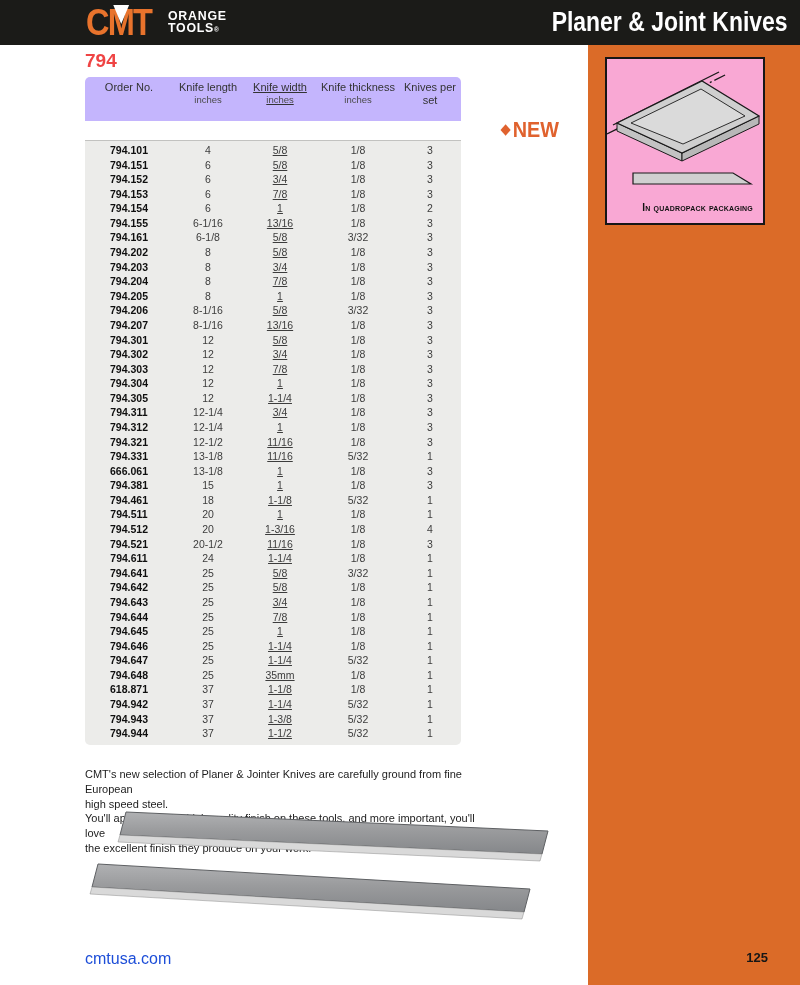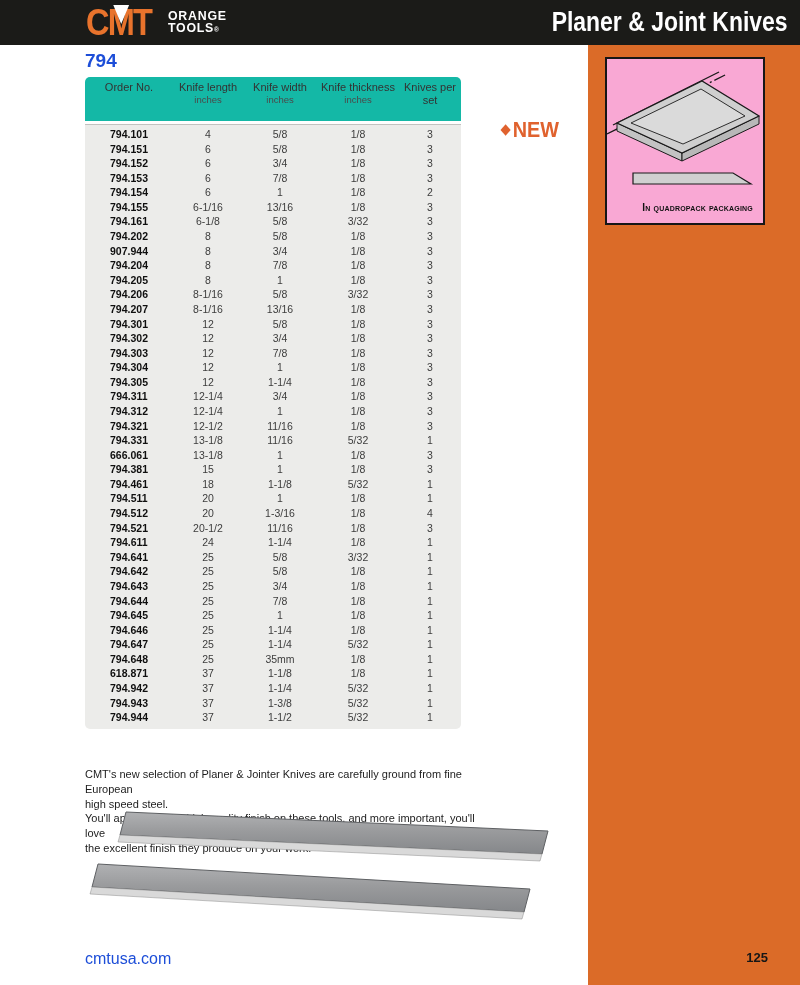--- a/index.html
+++ b/index.html
@@ -26,38 +26,38 @@
   .sidebar { position:absolute; left:588px; top:45px; width:212px; height:940px; background:#db6b28; }
   .info-box { position:absolute; left:17px; top:12px; width:160px; height:168px; background:#f9a8d4;
               border:2px solid #161616; }
   .info-box svg { display:block; margin:2px auto 0 auto; }
   .pack-caption { position:absolute; left:0; right:6px; bottom:10px; text-align:right;
                   font-variant:small-caps; font-weight:bold; font-size:10px; letter-spacing:.2px;
                   color:#111111; padding-right:4px; }
   .page-num { position:absolute; right:32px; bottom:20px; font-weight:bold; font-size:13px; color:#161616; }
 
   
-  .series { position:absolute; left:85px; top:50px; font-weight:bold; font-size:19px; color:#1d4ed8; }
+  .series { position:absolute; left:85px; top:50px; font-weight:bold; font-size:19px; color:#ef4444; }
   .new-label { position:absolute; left:502px; top:117px; color:#e0622e; font-weight:bold; font-size:22px;
                transform:scaleX(.9); transform-origin:left center; white-space:nowrap; }
   .new-label .bullet { display:inline-block; width:8px; height:8px; background:#e0622e;
                        transform:rotate(45deg); margin-right:4px; margin-bottom:3px; }
 
   
   .ptable { position:absolute; left:85px; top:77px; width:376px; }
-  .thead { background:#14b8a6; border-radius:5px 5px 0 0; display:flex; padding:4px 0 3px 0;
+  .thead { background:#c4b5fd; border-radius:5px 5px 0 0; display:flex; padding:4px 0 3px 0;
            border-bottom:3px solid #ffffff;justify-content:flex-end; }
   .th { text-align:center; color:#333333; }
   .th .lbl { font-size:11px; line-height:13px; }
   .th .sub { font-size:9.5px; line-height:11px; color:#4a4a4a; min-height:11px; }
-  .tbody { background:#ececea; border-radius:0 0 5px 5px; border-top:1px solid #c2c2c0; padding:2px 0 4px 0; }
+  .tbody { background:#ececea; border-radius:0 0 5px 5px; border-top:1px solid #c2c2c0; padding:2px 0 4px 0;margin-top:16px; }
   .trow { display:flex; height:14.58px; }
   .tcell { text-align:center; font-size:10.5px; line-height:14.58px; color:#3c3c3c; }
   .tcell.c0 { font-weight:bold; color:#0f0f0f; }
-  .c0 { width:88px; } .c1 { width:70px; } .c2 { width:74px; } .c3 { width:82px; } .c4 { width:62px; }
+  .c0 { width:88px; } .c1 { width:70px; } .c2 { width:74px;text-decoration:underline; } .c3 { width:82px; } .c4 { width:62px; }
 
   
   .desc { position:absolute; left:85px; top:728px; width:402px; font-size:11px; line-height:14.8px; color:#1d1d1d;margin-top:39px; }
 
   
   .knives { position:absolute; left:78px; top:798px; }
 
   
   .website { position:absolute; left:85px; top:950px; font-size:16px; color:#1d4ed8; }
 </style>
@@ -176,21 +176,21 @@
           <div class="tcell c4">3</div>
         </div>
         <div class="trow">
           <div class="tcell c0">794.202</div>
           <div class="tcell c1">8</div>
           <div class="tcell c2">5/8</div>
           <div class="tcell c3">1/8</div>
           <div class="tcell c4">3</div>
         </div>
         <div class="trow">
-          <div class="tcell c0">907.944</div>
+          <div class="tcell c0">794.203</div>
           <div class="tcell c1">8</div>
           <div class="tcell c2">3/4</div>
           <div class="tcell c3">1/8</div>
           <div class="tcell c4">3</div>
         </div>
         <div class="trow">
           <div class="tcell c0">794.204</div>
           <div class="tcell c1">8</div>
           <div class="tcell c2">7/8</div>
           <div class="tcell c3">1/8</div>

